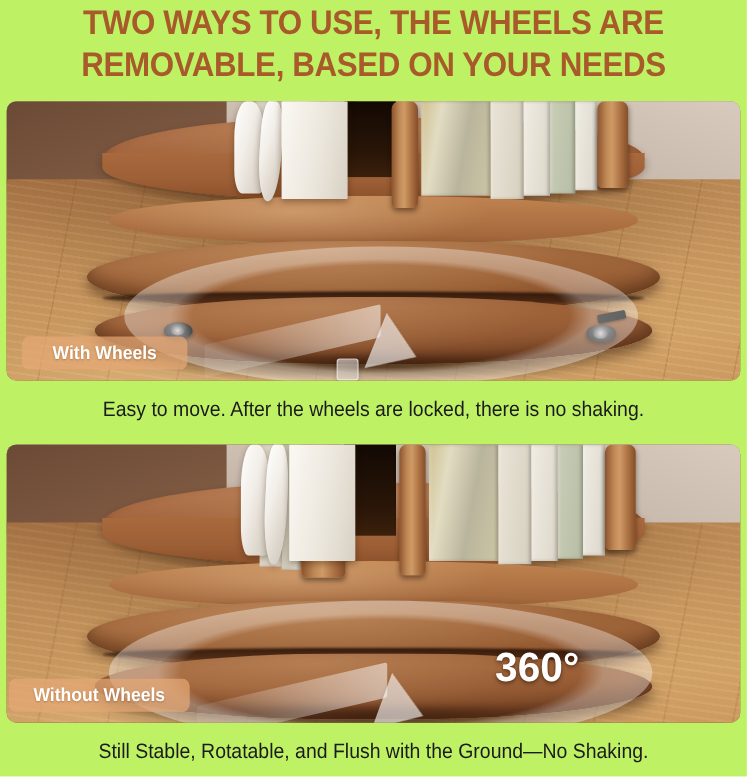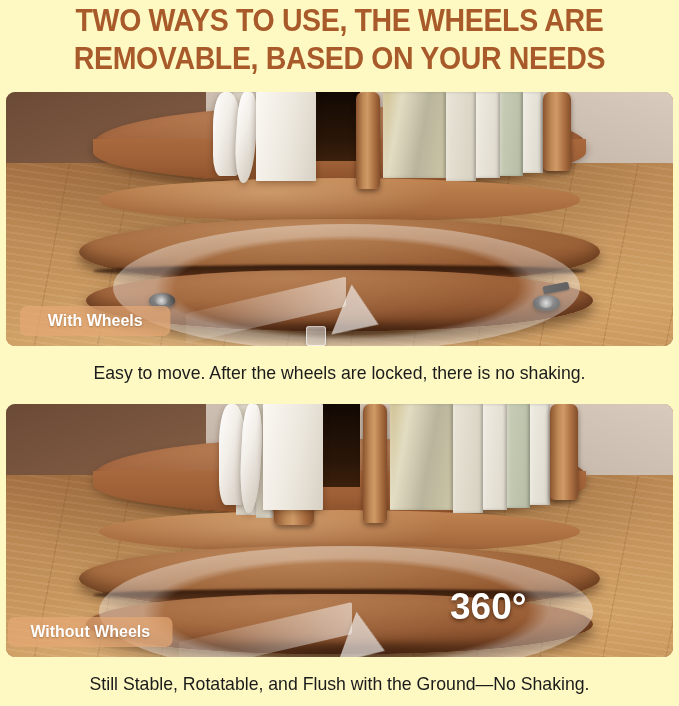--- a/index.html
+++ b/index.html
@@ -1,19 +1,19 @@
 <!DOCTYPE html>
 <html><head>
 <meta charset="utf-8">
 <style>
   * { margin:0; padding:0; box-sizing:border-box; }
   html,body { width:679px; height:706px; background:#ffffff; overflow:hidden; }
   body { font-family:"Liberation Sans", sans-serif; }
 
-  .page { position:relative; width:679px; height:706px; background:#fef9c3; }
+  .page { position:relative; width:679px; height:706px; background:#bef264; }
 
   
   .headline {
     position:absolute; left:0; top:2px; width:679px;
     text-align:center;
     color:#A85A2A;
     font-family:"Liberation Sans", sans-serif;
     font-weight:bold;
     font-size:31px;
     line-height:38px;

